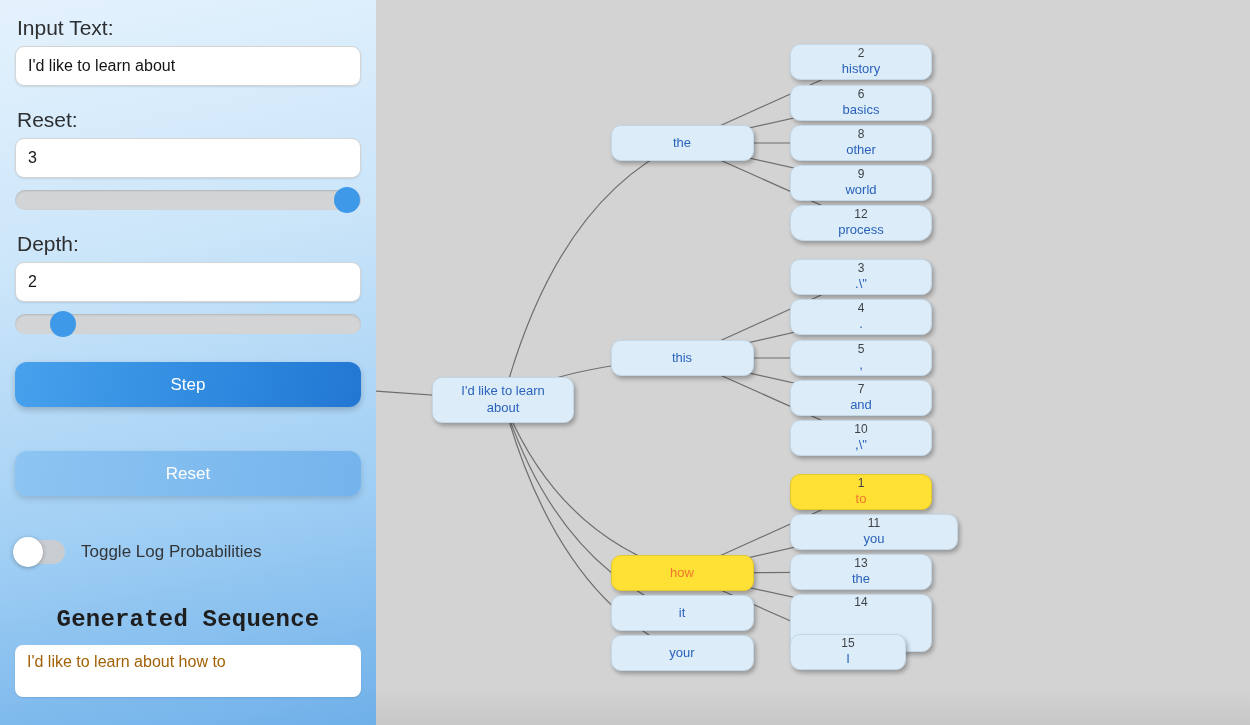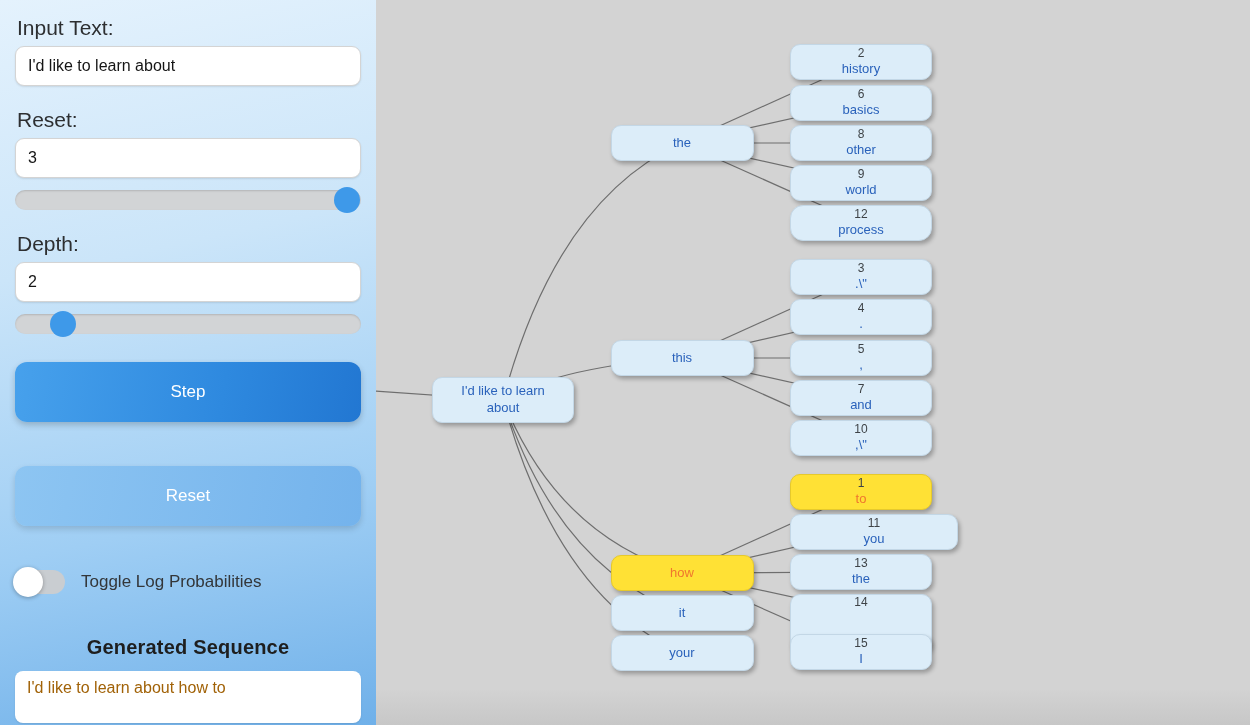--- a/index.html
+++ b/index.html
@@ -17,32 +17,32 @@
     width:100%; height:40px; border-radius:9px; border:1px solid #d4d4d4;
     font-size:16px; color:#151515; padding:0 12px; outline:none;
     font-family:"Liberation Sans", sans-serif;
     box-shadow:0 1px 2px rgba(0,0,0,0.10);
   }
   .section-gap { margin-top:22px; }
   .slider { position:relative; height:20px; border-radius:10px; background:#d2d4d6;
     margin-top:12px; box-shadow:inset 0 1px 2px rgba(0,0,0,0.15); cursor:pointer; }
   .slider-thumb { position:absolute; top:50%; width:26px; height:26px; border-radius:50%;
     background:var(--accent,#3e99e9); transform:translate(-50%,-50%); cursor:grab; }
-  .btn { display:block; width:100%; height:60px; border:none; border-radius:12px;
+  .btn { display:block; width:100%; height:45px; border:none; border-radius:12px;
     color:#ffffff; font-size:17px; cursor:pointer; font-family:"Liberation Sans", sans-serif; }
   .btn-step { margin-top:28px; background:linear-gradient(100deg,#47a1ec 0%, #2e89df 60%, #2277d2 100%);
     box-shadow:0 3px 6px rgba(0,0,0,0.20); }
   .btn-reset { margin-top:44px; background:linear-gradient(100deg,#8dc5f2 0%, #74b3ec 100%);
     box-shadow:0 3px 6px rgba(0,0,0,0.15); }
   .toggle-row { display:flex; align-items:center; margin-top:44px; gap:16px; }
   .toggle { position:relative; width:50px; height:24px; border-radius:12px; background:#c9cdd1; cursor:pointer; flex:0 0 auto; }
   .toggle-knob { position:absolute; left:-2px; top:-3px; width:30px; height:30px; border-radius:50%;
     background:#ffffff; box-shadow:0 1px 4px rgba(0,0,0,0.30); }
   .toggle-label { font-size:17px; color:#333639; }
-  .gen-heading { margin-top:42px; text-align:center; font-size:20px; font-weight:bold; color:#1e1e1e; letter-spacing:0.2px; }
+  .gen-heading { margin-top:42px; text-align:center; font-size:24px; font-weight:bold; color:#1e1e1e; letter-spacing:0.2px;font-family:Liberation Mono, monospace; }
   .gen-output {
     margin-top:12px; width:100%; height:52px; border:none; border-radius:8px; resize:none;
     font-size:16px; color:#a16207; padding:8px 12px; outline:none;
     font-family:"Liberation Sans", sans-serif; box-shadow:0 1px 2px rgba(0,0,0,0.10);
   }
 
   
   .canvas { position:absolute; left:376px; top:0; width:874px; height:725px;
     background:linear-gradient(#d3d3d3 0%, #d3d3d3 95%, #c7c7c7 100%); }
   .canvas svg { position:absolute; left:0; top:0; width:100%; height:100%; }
@@ -187,20 +187,20 @@
           <span class="token">you</span>
         </div>
         <div class="node" style="left: 414px; top: 554px; width: 142px; min-height: 36px;">
           <span class="rank">13</span>
           <span class="token">the</span>
         </div>
         <div class="node" style="left: 414px; top: 594px; width: 142px; min-height: 36px; gap: 24px;">
           <span class="rank">14</span>
           <span class="token">we</span>
         </div>
-        <div class="node" style="left: 414px; top: 634px; width: 142px; min-height: 36px;">
+        <div class="node" style="left: 414px; top: 634px; width: 116px; min-height: 36px;">
           <span class="rank">15</span>
           <span class="token">I</span>
         </div>
       </div>
   </main>
 
 </div>
 
 </body></html>

